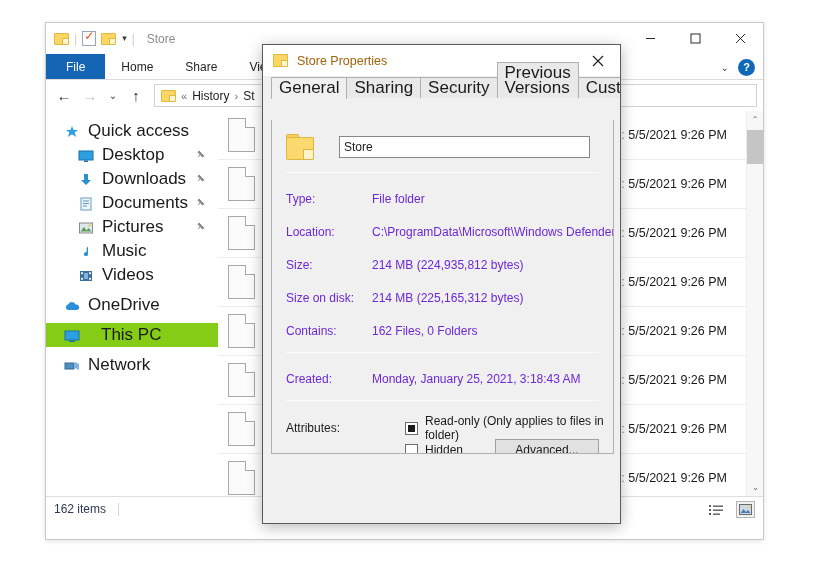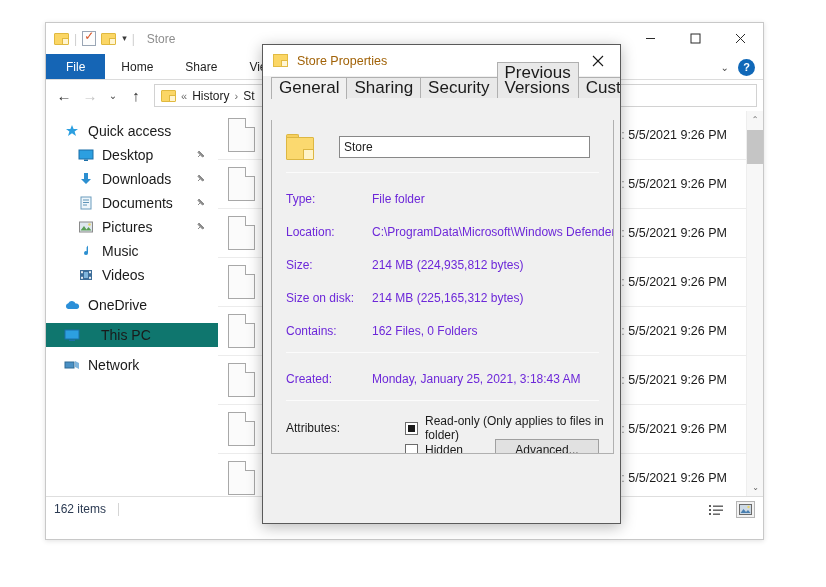--- a/index.html
+++ b/index.html
@@ -145,33 +145,33 @@
   
   .exbody {
     display: flex;
     height: 385px;
     background: #ffffff;
   }
   .nav-pane {
     width: 172px;
     background: #ffffff;
     padding-top: 8px;
-    font-size: 14px;
+    font-size: 17px;
     color: #1a1a1a;
     flex: 0 0 172px;
   }
   .nav-item {
     height: 24px;
     display: flex; align-items: center;
     padding-left: 18px;
     gap: 8px;
     position: relative;
   }
   .nav-item.indent { padding-left: 32px; }
-  .nav-item.sel { background: #0f766e; gap: 21px; }
+  .nav-item.sel { background: #84cc16; gap: 21px; }
   .nav-item .pin {
     position: absolute; right: 12px;
     color: #8b8b8b; font-size: 10px;
   }
   .ni-label { white-space: nowrap; }
   .icon-sq { width: 16px; height: 14px; flex: 0 0 16px; position: relative; }
 
   
   .filelist {
     flex: 1;

